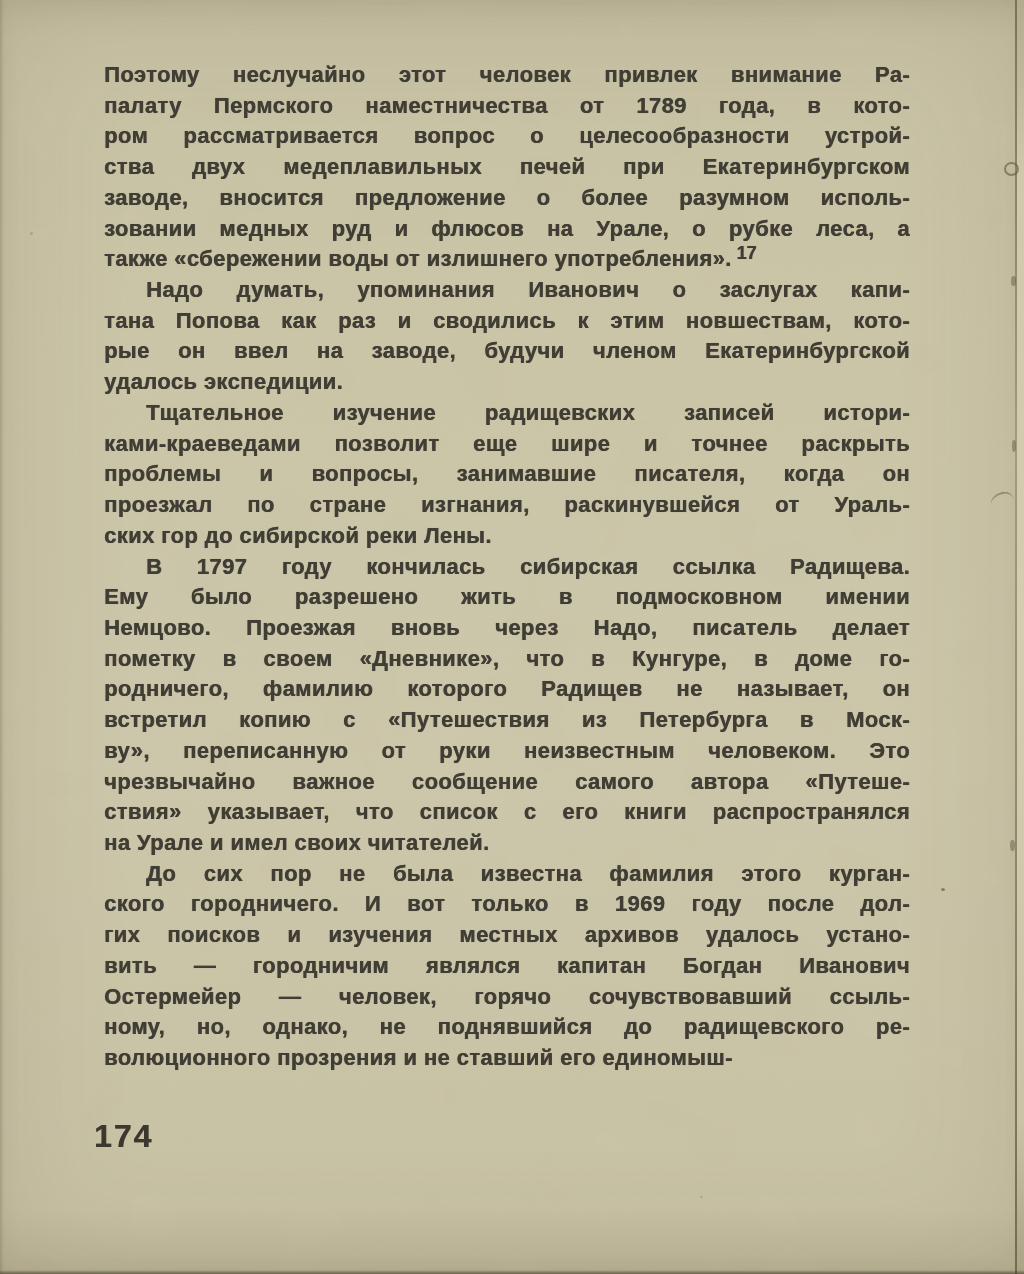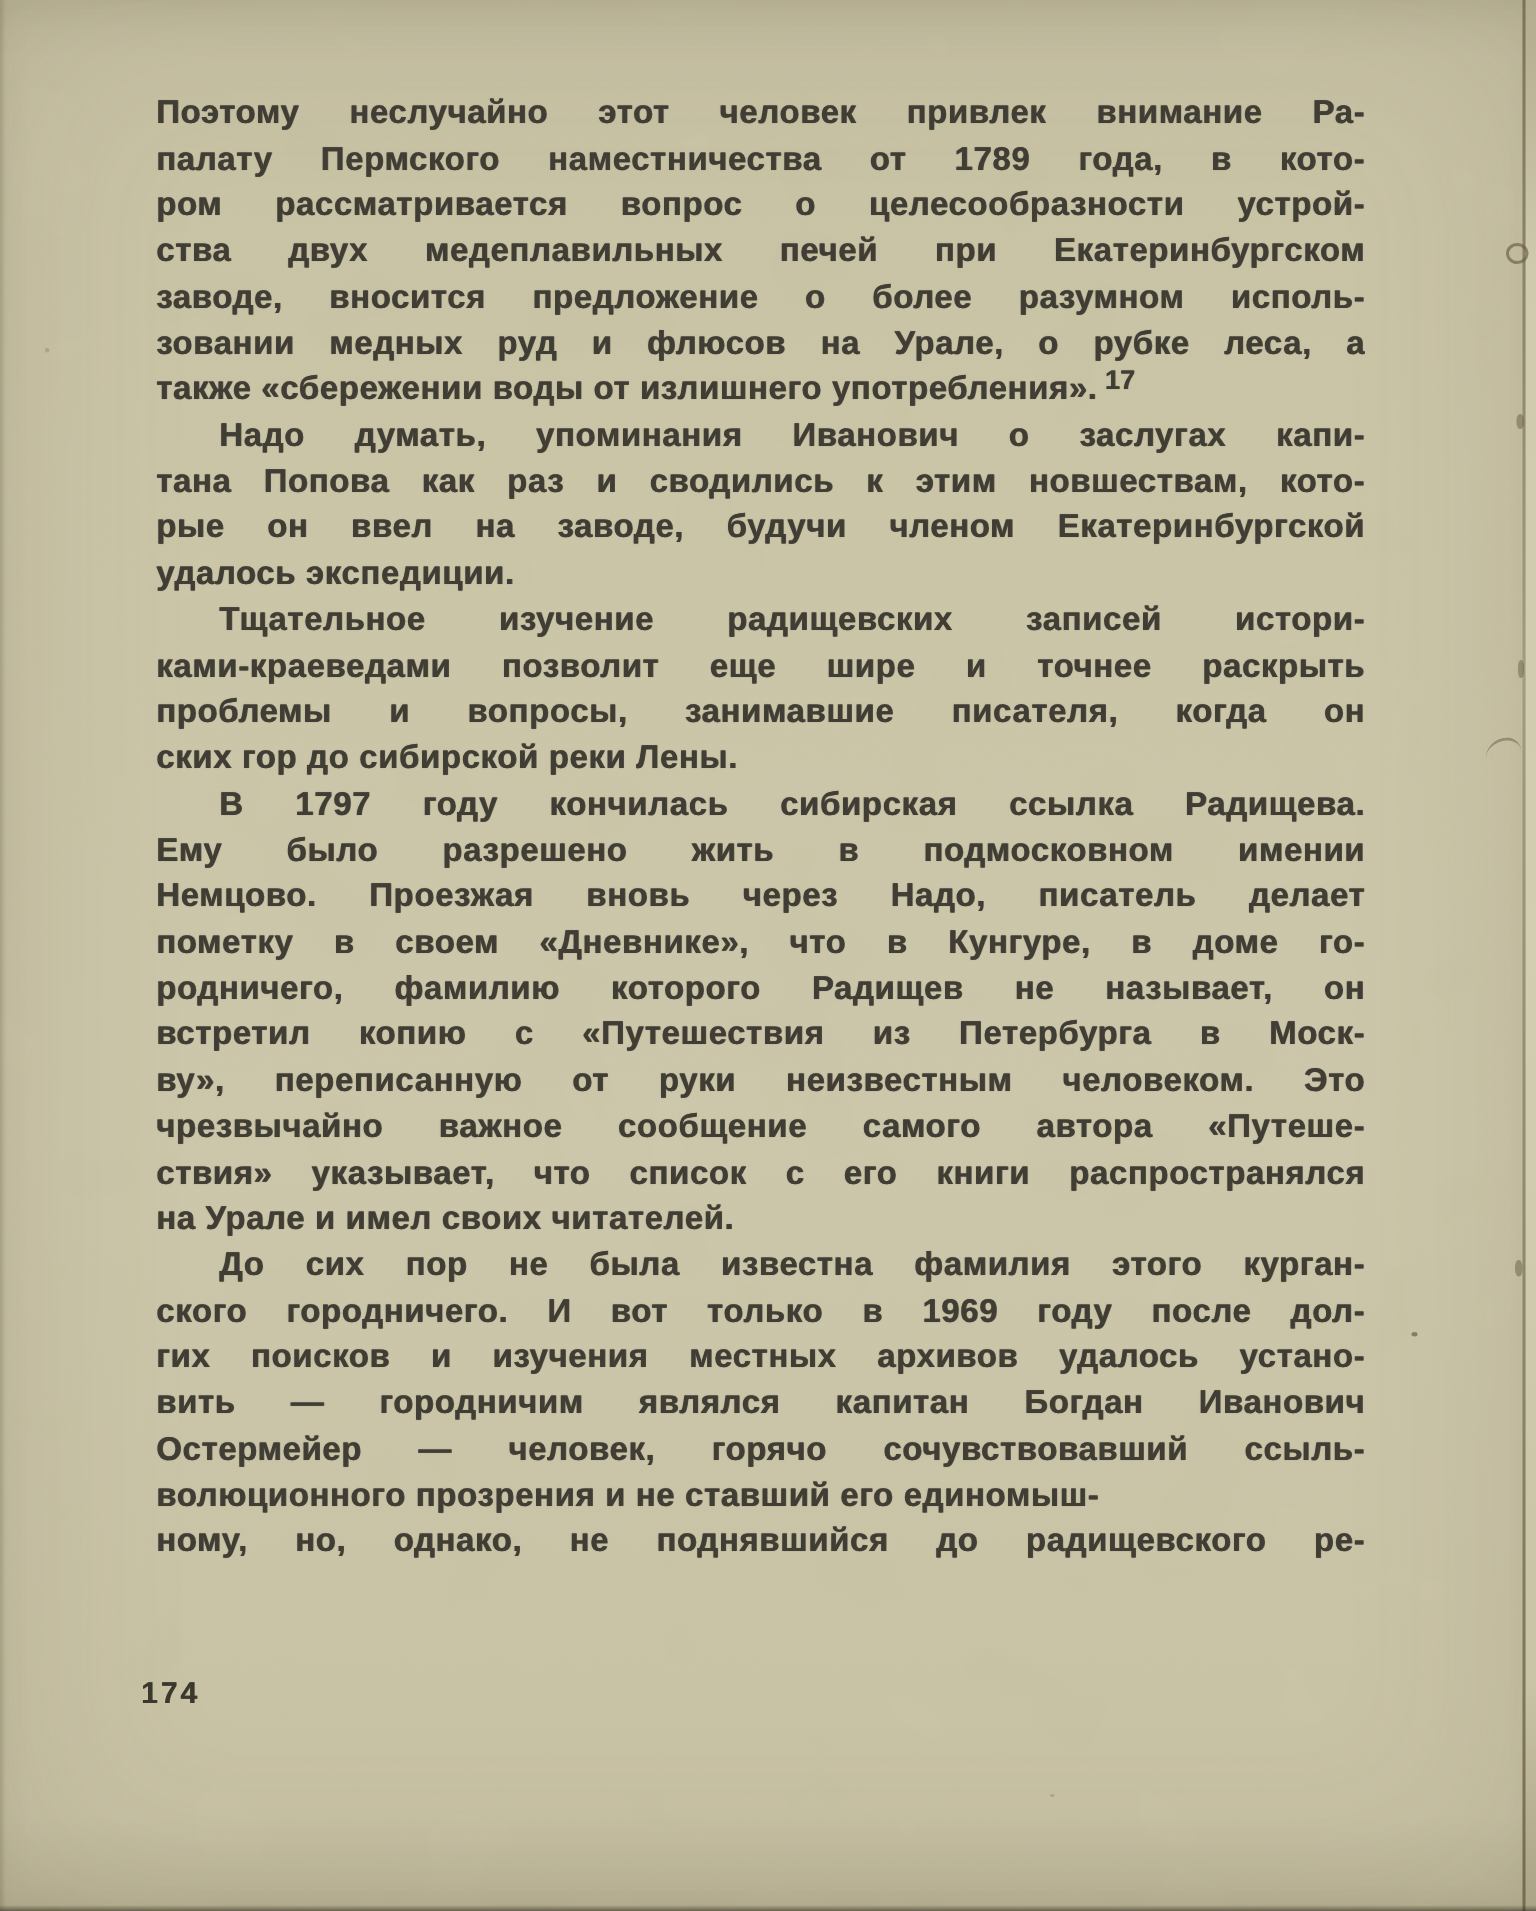--- a/index.html
+++ b/index.html
@@ -60,21 +60,21 @@
     font-size: 18px;
     line-height: 0;
     vertical-align: 7px;
     margin-left: 5px;
     letter-spacing: 0;
   }
   .page-number {
     position: absolute;
     left: 94px;
     top: 1118px;
-    font-size: 20px;
+    font-size: 32px;
     font-weight: bold;
     color: #3b382e;
     letter-spacing: 2px;
     text-shadow: 0.4px 0 0 rgba(59, 56, 46, 0.8);
   }
   .edge-line {
     position: absolute;
     left: 1015px;
     top: 0;
     width: 2px;
@@ -173,42 +173,43 @@
     <div class="para">
       <div class="line indent">Надо думать, упоминания Иванович о заслугах капи-</div>
       <div class="line">тана Попова как раз и сводились к этим новшествам, кото-</div>
       <div class="line">рые он ввел на заводе, будучи членом Екатеринбургской</div>
       <div class="line last">удалось экспедиции.</div>
     </div>
     <div class="para">
       <div class="line indent">Тщательное изучение радищевских записей истори-</div>
       <div class="line">ками-краеведами позволит еще шире и точнее раскрыть</div>
       <div class="line">проблемы и вопросы, занимавшие писателя, когда он</div>
+      <div class="line">проезжал по стране изгнания, раскинувшейся от Ураль-</div>
       <div class="line last">ских гор до сибирской реки Лены.</div>
     </div>
     <div class="para">
       <div class="line indent">В 1797 году кончилась сибирская ссылка Радищева.</div>
       <div class="line">Ему было разрешено жить в подмосковном имении</div>
       <div class="line">Немцово. Проезжая вновь через Надо, писатель делает</div>
       <div class="line">пометку в своем «Дневнике», что в Кунгуре, в доме го-</div>
       <div class="line">родничего, фамилию которого Радищев не называет, он</div>
       <div class="line">встретил копию с «Путешествия из Петербурга в Моск-</div>
       <div class="line">ву», переписанную от руки неизвестным человеком. Это</div>
       <div class="line">чрезвычайно важное сообщение самого автора «Путеше-</div>
       <div class="line">ствия» указывает, что список с его книги распространялся</div>
       <div class="line last">на Урале и имел своих читателей.</div>
     </div>
     <div class="para">
       <div class="line indent">До сих пор не была известна фамилия этого курган-</div>
       <div class="line">ского городничего. И вот только в 1969 году после дол-</div>
       <div class="line">гих поисков и изучения местных архивов удалось устано-</div>
       <div class="line">вить — городничим являлся капитан Богдан Иванович</div>
       <div class="line">Остермейер — человек, горячо сочувствовавший ссыль-</div>
+      <div class="line">ному, но, однако, не поднявшийся до радищевского ре-</div>
       <div class="line last">волюционного прозрения и не ставший его единомыш-</div>
-      <div class="line">ному, но, однако, не поднявшийся до радищевского ре-</div>
     </div>
   </div>
 
 <div class="page-number">174</div>
 
 <div class="edge-strip"></div>
 <div class="edge-line"></div>
 
 <div class="stitch-loop" style="left:1004px; top:162px; width:11px; height:10px;"></div>
 <div class="stitch-blob" style="left:1011px; top:276px; width:5px; height:10px;"></div>

